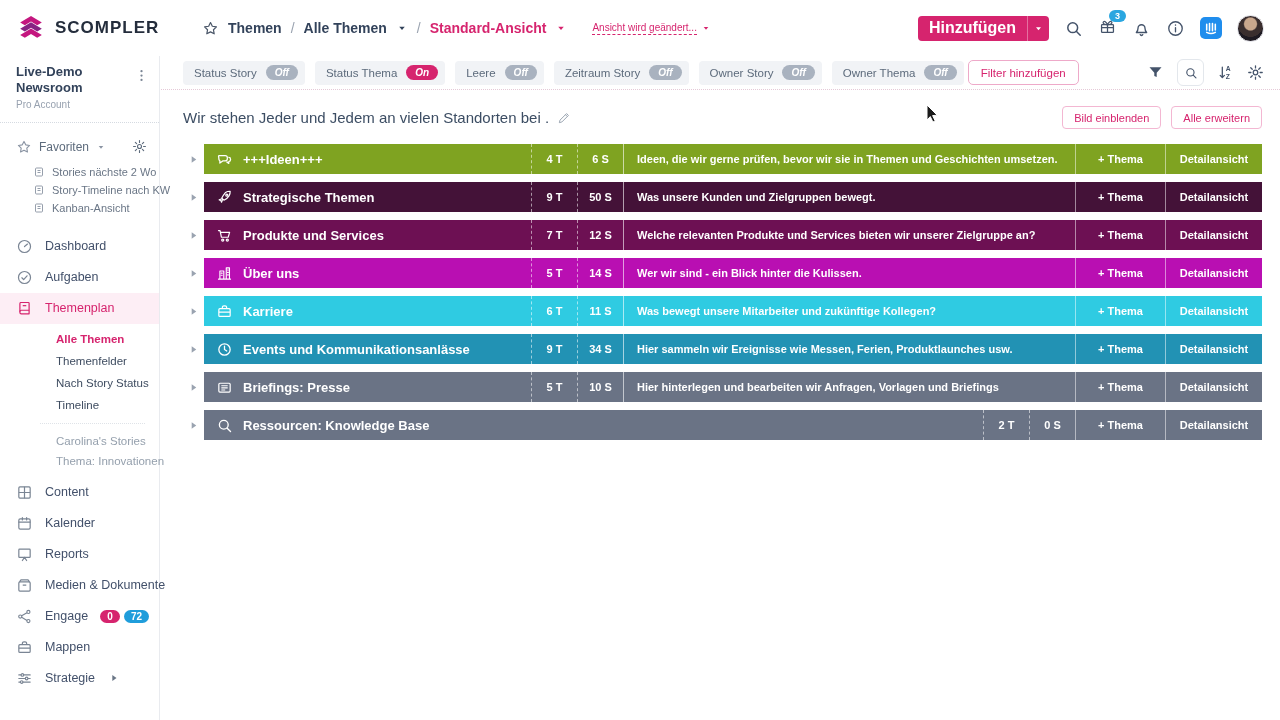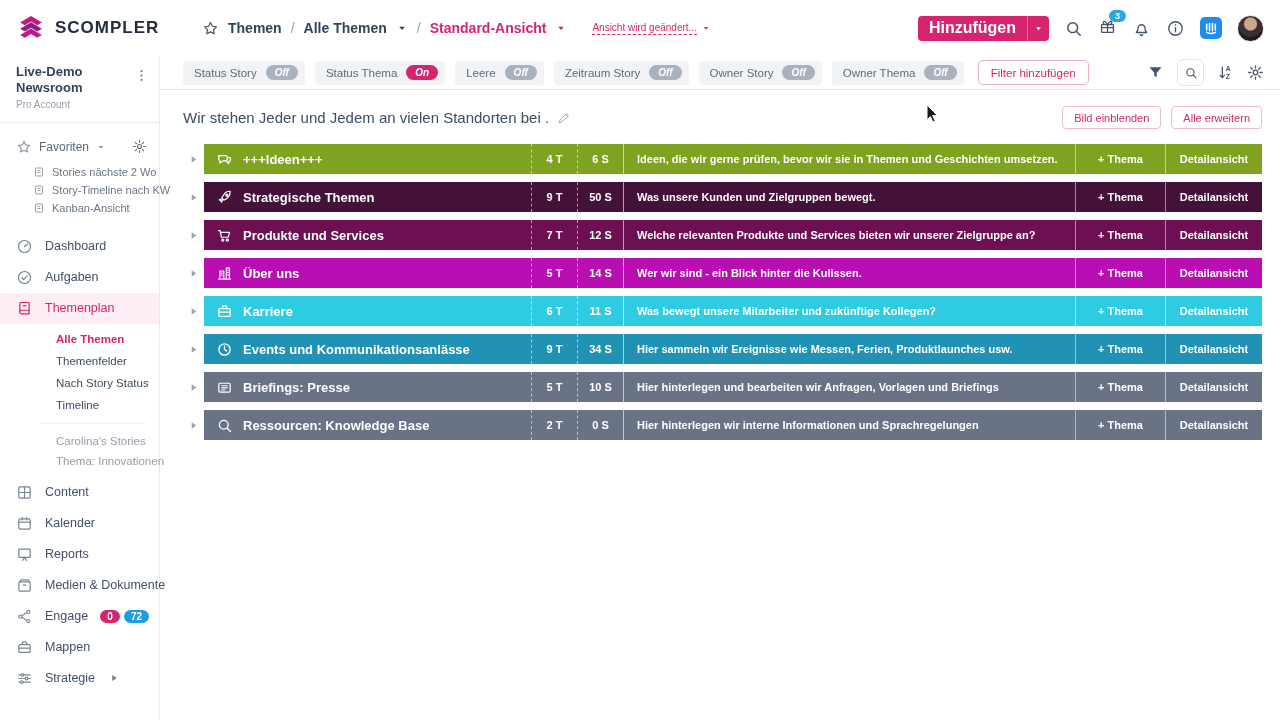--- a/index.html
+++ b/index.html
@@ -73,21 +73,21 @@
   .nav-chevron { width:10px; height:10px; color:#6a7686; margin-left:2px; }
 
   .subnav { padding:4px 0 2px 0; }
   .subnav-item { font-size:11.5px; color:#3e4c60; padding:5px 8px 5px 56px; cursor:pointer; white-space:nowrap; }
   .subnav-item.active { color:#d6246e; font-weight:600; }
   .subnav-divider { border-top:1px dotted #dfe3e8; margin:7px 14px 7px 40px; }
   .saved-item { font-size:11.5px; color:#95a0ad; padding:4px 8px 4px 56px; cursor:pointer; white-space:nowrap; }
 
   
   .main { position:absolute; left:161px; top:56px; right:0; bottom:0; background:#fff; }
-  .filterbar { height:34px; display:flex; align-items:center; gap:10px; padding:0 16px 0 22px;
+  .filterbar { height:34px; display:flex; align-items:center; padding:0 16px 0 22px;
     border-bottom:1px dotted #e5c9d7; }
   .toggle { display:flex; align-items:center; gap:9px; background:#f1f3f6; border-radius:4px;
     height:24px; padding:0 7px 0 11px; cursor:pointer; }
   .toggle-label { font-size:11.5px; color:#5d6b7c; white-space:nowrap; }
   .toggle-state { background:#a9b2bf; color:#fff; font-size:10px; font-weight:700; font-style:italic;
     padding:2px 9px; border-radius:9px; }
   .toggle-state.on { background:#d6246e; }
   .btn-add-filter { height:25px; padding:0 12px; margin-left:4px; background:#fff; border:1px solid #eea9c9;
     border-radius:5px; color:#d6246e; font-size:11.5px; display:flex; align-items:center; cursor:pointer;text-align:center; }
   .filter-icons { margin-left:auto; display:flex; align-items:center; gap:13px; }
@@ -632,21 +632,20 @@
     <div class="bar" style="background: rgb(106, 115, 133);">
       <span class="ic bar-icon">
                 <svg viewBox="0 0 24 24" fill="none" stroke="currentColor" stroke-width="1.9" stroke-linecap="round">
                   <circle cx="11" cy="11" r="6.2"></circle>
                   <path d="M15.8 15.8L20.5 20.5"></path>
                 </svg>
               </span>
       <span class="bar-title">Ressourcen: Knowledge Base</span>
       <span class="cell t">2 T</span>
       <span class="cell s">0 S</span>
-      <span class="bar-desc">Hier hinterlegen wir interne Informationen und Sprachregelungen</span>
       <span class="cell add">+ Thema</span>
       <span class="cell detail">Detailansicht</span>
     </div>
   </div>
         </div>
     </div>
   </main>
 
   <span class="ic cursor">
       <svg viewBox="0 0 14 20">

